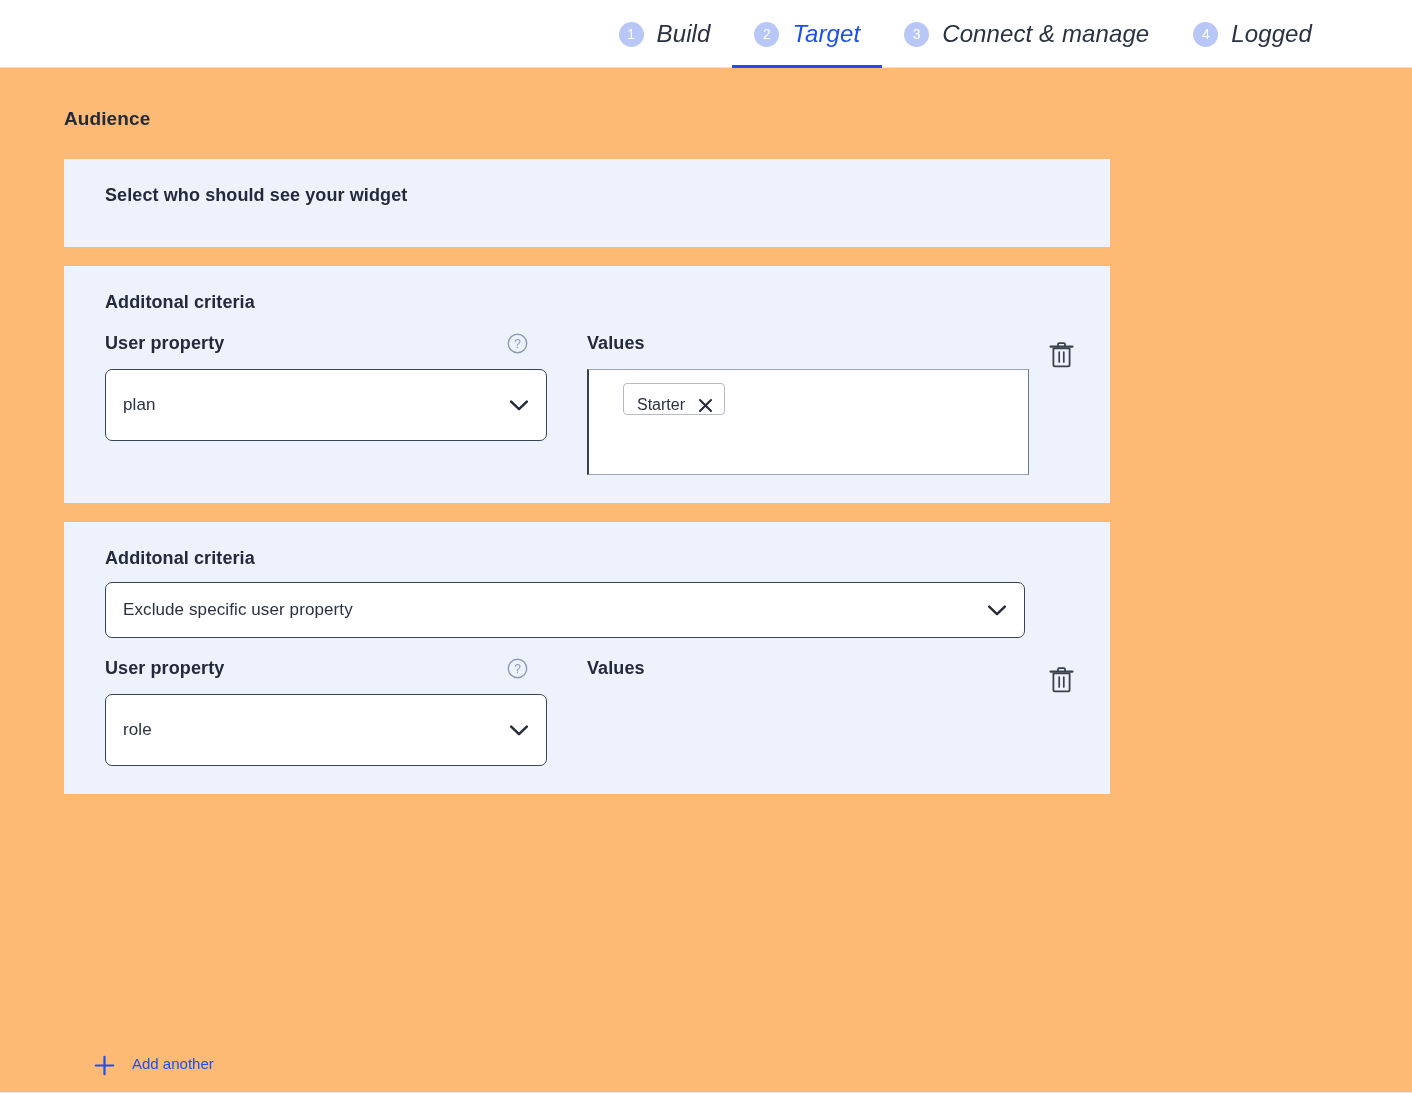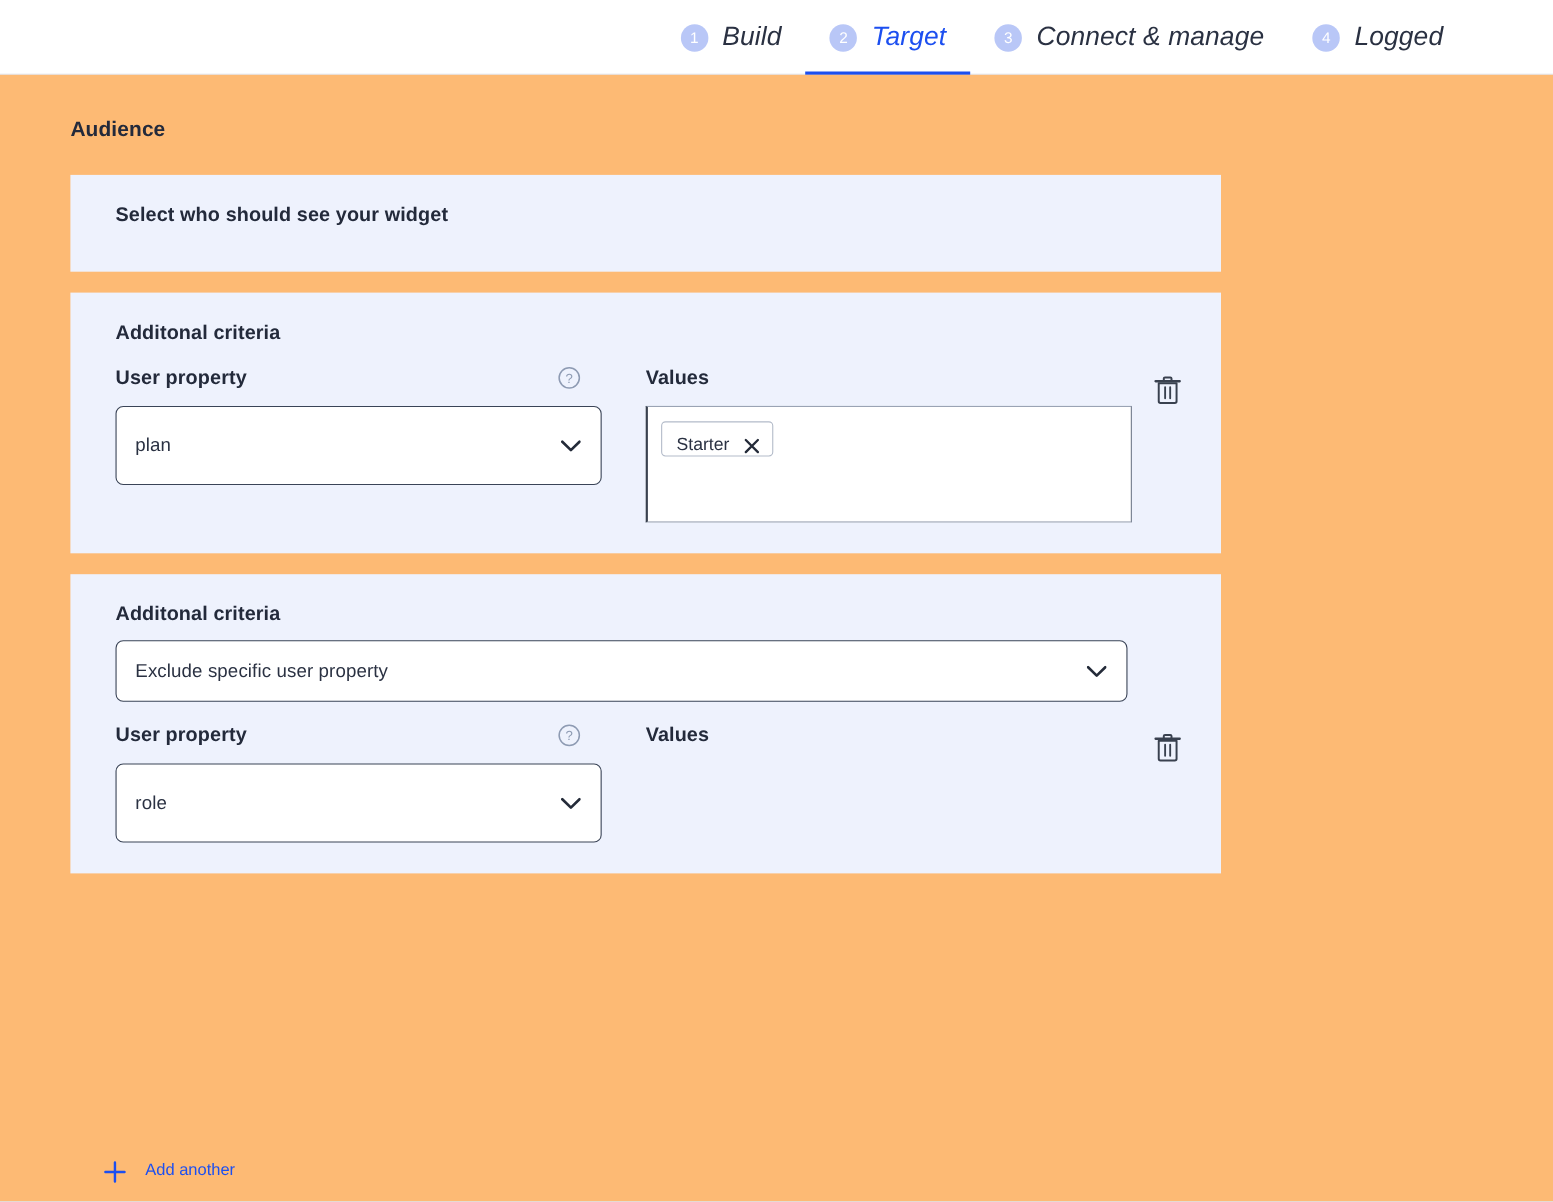--- a/index.html
+++ b/index.html
@@ -178,20 +178,21 @@
     align-items: center;
     gap: 13px;
     border: 1px solid #b3bbc9;
     border-radius: 4px;
     background: #ffffff;
     height: 32px;
     padding: 12px 11px 0 13px;
     font-size: 16px;
     color: #2a3142;
     cursor: default;
+    margin-left: 22px;
   }
   .chip-x {
     width: 15px; height: 15px;
     display: block;
     cursor: pointer;
   }
 
   .trash-icon { width: 25px; height: 27px; display: block; cursor: pointer; }
 
   

